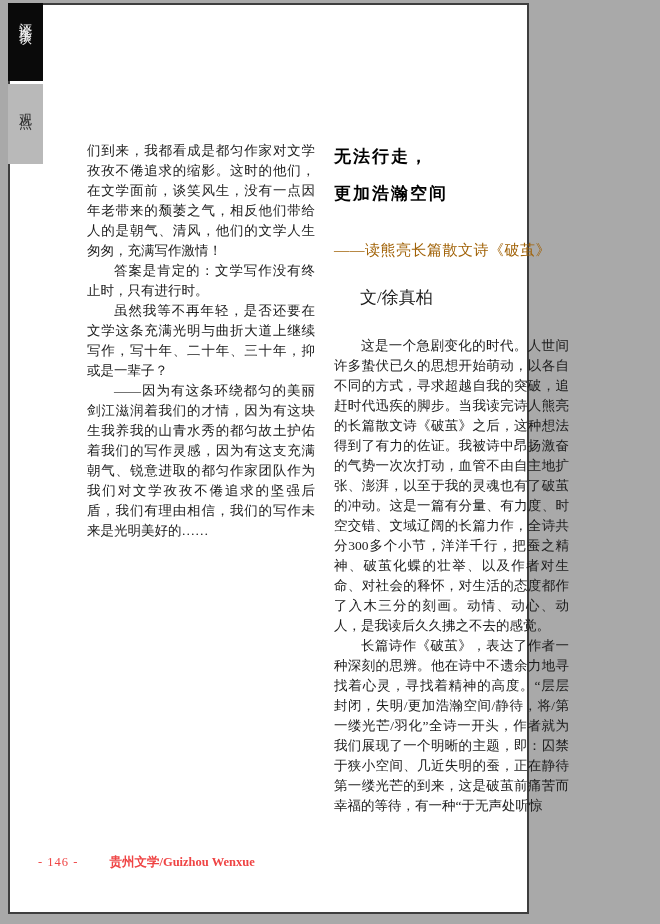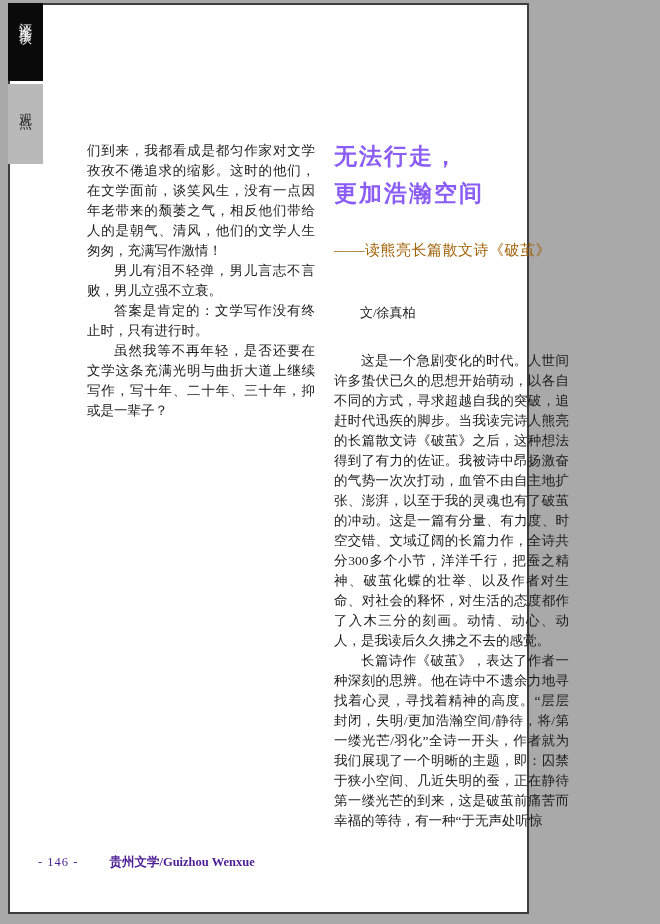--- a/index.html
+++ b/index.html
@@ -70,50 +70,50 @@
     width: 235px;
   }
   .col p {
     margin: 0;
     text-indent: 2em;
   }
   .col p.noindent {
     text-indent: 0;
   }
   .article-title {
-    font-size: 23px;
+    font-size: 17px;
     line-height: 37px;
     font-weight: bold;
     letter-spacing: 2px;
     margin: 0;
-    color: #8b5cf6;
+    color: #000000;
   }
   .article-subtitle {
     font-size: 15px;
     font-weight: normal;
     margin-top: 28px;
     color: #a16207;
     letter-spacing: 0.5px;
   }
   .article-author {
-    font-size: 13px;
-    margin-top: 43px;
+    font-size: 17px;
+    margin-top: 28px;
     padding-left: 26px;
     color: #1b1b1b;
   }
   .right-body {
     margin-top: 28px;
   }
   
   .footer {
     position: absolute;
     left: 28px;
     top: 849px;
     font-size: 12.5px;
-    color: #4c1d95;
+    color: #ef4444;
     white-space: nowrap;
   }
   .footer .page-num {
     letter-spacing: 1px;
   }
   .footer .journal {
     font-weight: bold;
     margin-left: 28px;
   }
 </style>
@@ -125,23 +125,23 @@
   <div class="tab tab-black">
     <span class="vtext">评论杂谈</span>
   </div>
 
   <div class="tab tab-gray">
     <span class="vtext">观点</span>
   </div>
 
   <div class="col col-left">
     <p class="noindent">们到来，我都看成是都匀作家对文学孜孜不倦追求的缩影。这时的他们，在文学面前，谈笑风生，没有一点因年老带来的颓萎之气，相反他们带给人的是朝气、清风，他们的文学人生匆匆，充满写作激情！</p>
-    <p>男儿有泪不轻弹，男儿言志不言败，男儿立强不立衰。</p>
     <p>答案是肯定的：文学写作没有终止时，只有进行时。</p>
     <p>虽然我等不再年轻，是否还要在文学这条充满光明与曲折大道上继续写作，写十年、二十年、三十年，抑或是一辈子？</p>
+    <p>——因为有这条环绕都匀的美丽剑江滋润着我们的才情，因为有这块生我养我的山青水秀的都匀故土护佑着我们的写作灵感，因为有这支充满朝气、锐意进取的都匀作家团队作为我们对文学孜孜不倦追求的坚强后盾，我们有理由相信，我们的写作未来是光明美好的……</p>
   </div>
 
   <div class="col col-right">
     <h1 class="article-title">
       <span>无法行走，</span><br>
       <span>更加浩瀚空间</span>
     </h1>
     <div class="article-subtitle">——读熊亮长篇散文诗《破茧》</div>
     <div class="article-author">文/徐真柏</div>
     <div class="right-body">

